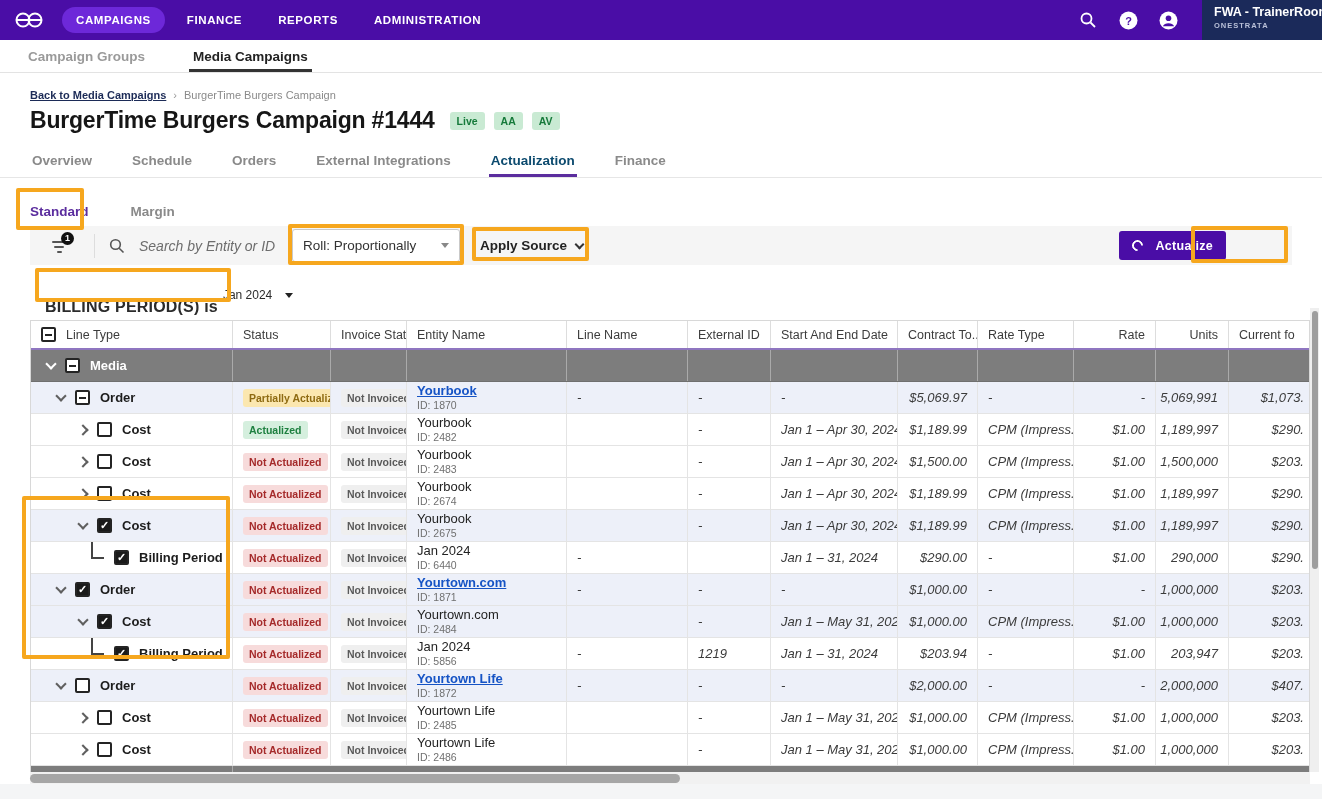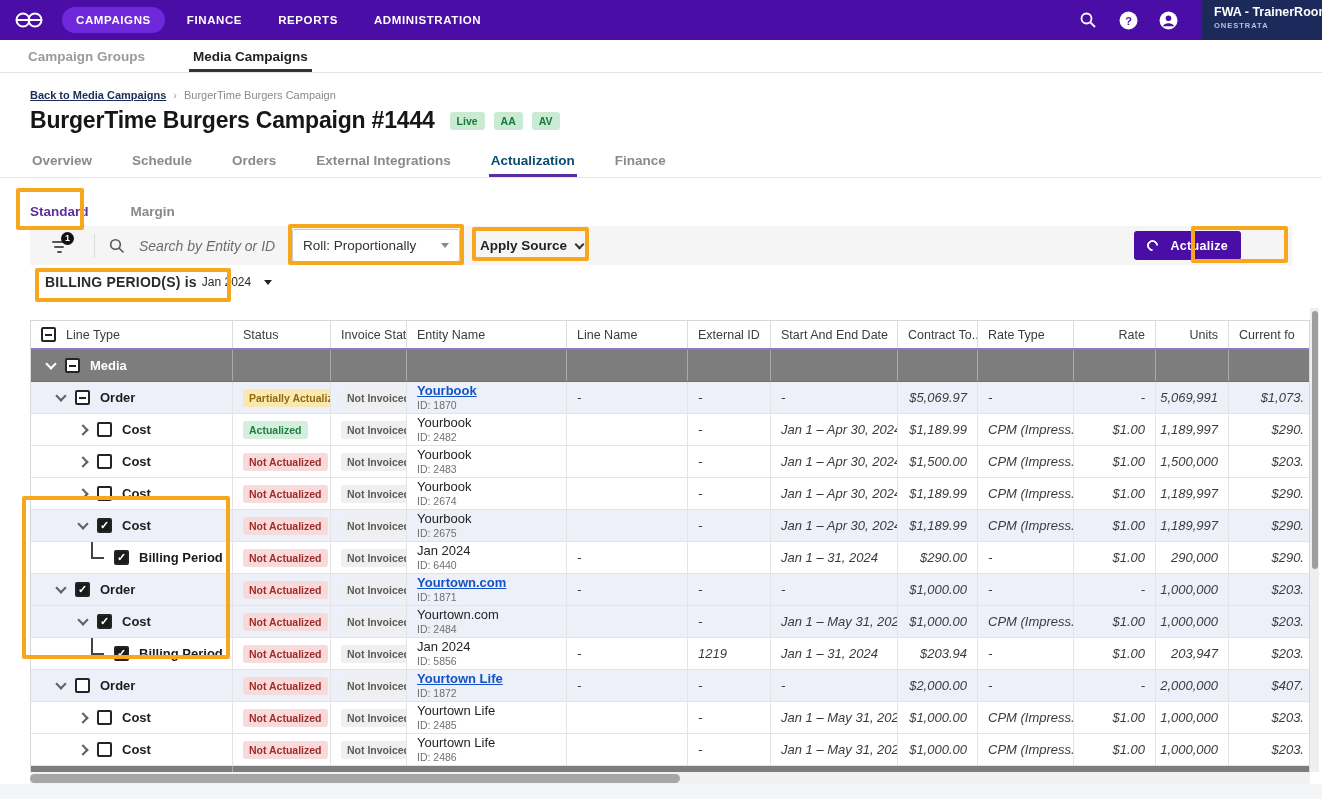--- a/index.html
+++ b/index.html
@@ -67,28 +67,28 @@
   .search-ph { font-style:italic; color:#6d6d6d; font-size:14px; }
   .roll-dd { position:absolute; left:262px; width:168px; height:33px; background:#fff;
     border:1px solid #c9c9c9; border-radius:3px; display:flex; align-items:center;
     padding:0 10px; font-size:13.5px; color:#333; cursor:pointer; }
   .roll-caret { margin-left:auto; width:0; height:0; border-left:4px solid transparent;
     border-right:4px solid transparent; border-top:5px solid #888; }
   .apply-src { position:absolute; left:450px; display:flex; align-items:center; gap:9px;
     font-size:13.5px; font-weight:bold; color:#222; cursor:pointer; }
   .chev-s { width:7px; height:7px; border-right:2px solid #333; border-bottom:2px solid #333;
     transform:rotate(45deg); margin-top:-3px; }
-  .actualize { position:absolute; right:51px; height:29px; background:#4a0da6; color:#fff;
+  .actualize { position:absolute; right:66px; height:29px; background:#4a0da6; color:#fff;
     border:none; border-radius:3px; font-size:12.5px; font-weight:bold; letter-spacing:.3px;
     padding:0 13px; display:flex; align-items:center; gap:12px; cursor:pointer; font-family:inherit;}
   .refresh { width:11px; height:11px; border:2px solid #fff; border-radius:50%;
     border-right-color:transparent; transform:rotate(45deg); }
   
   .chip { position:absolute; top:274px; left:45px; display:flex; align-items:center; gap:5px; cursor:pointer;}
-  .chip-label { font-size:14px; font-weight:bold; color:#2b2b2b; letter-spacing:.2px;}
+  .chip-label { font-size:16px; font-weight:bold; color:#2b2b2b; letter-spacing:.2px;margin-top:24px;}
   .chip-value { font-size:12px; color:#2b2b2b; }
   .chip-caret { margin-left:8px; width:0; height:0; border-left:4px solid transparent;
     border-right:4px solid transparent; border-top:5px solid #222; }
   
   .table { position:absolute; top:320px; left:30px; width:1280px; height:464px;
     border:1px solid #d8d8d8; border-bottom:none; overflow:hidden; background:#fff; }
   .thead { display:flex; height:29px; border-bottom:2px solid #8f76c0; background:#fff; }
   .th { font-size:12.5px; color:#3c3c3c; display:flex; align-items:center; padding:0 10px;
     border-right:1px solid #ddd; flex-shrink:0; overflow:hidden; white-space:nowrap; }
   .th.r { justify-content:flex-end; }

